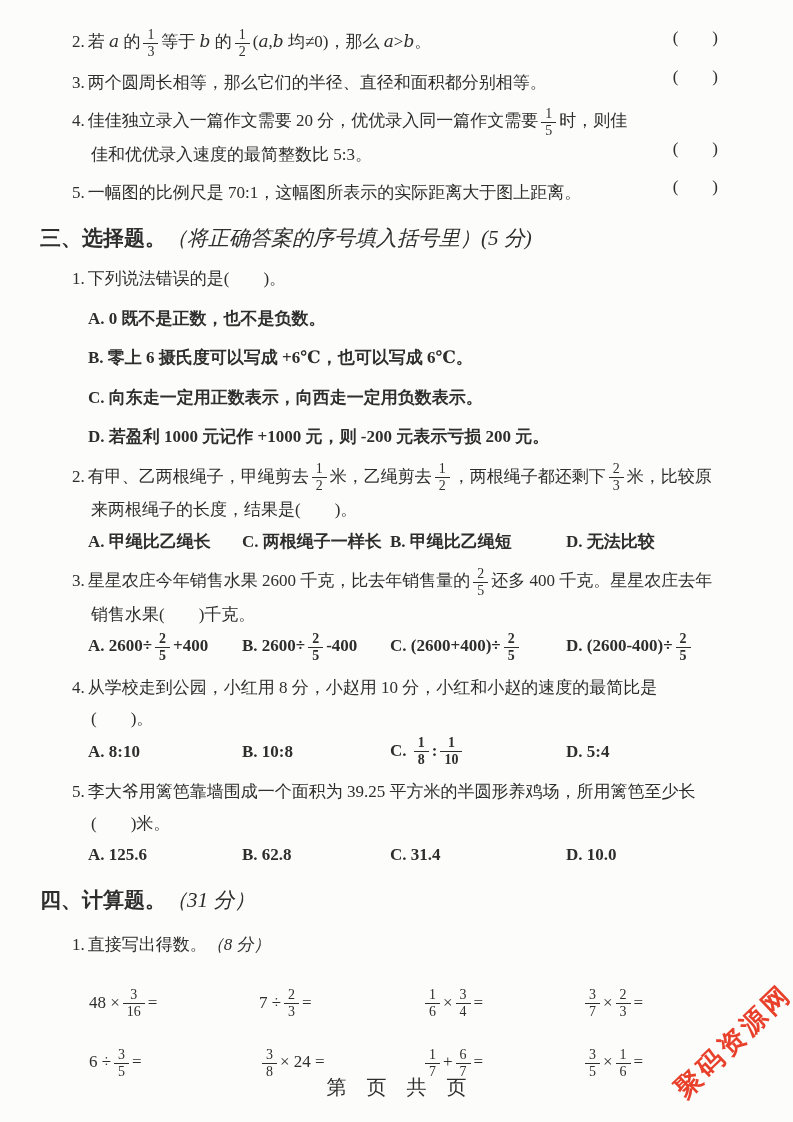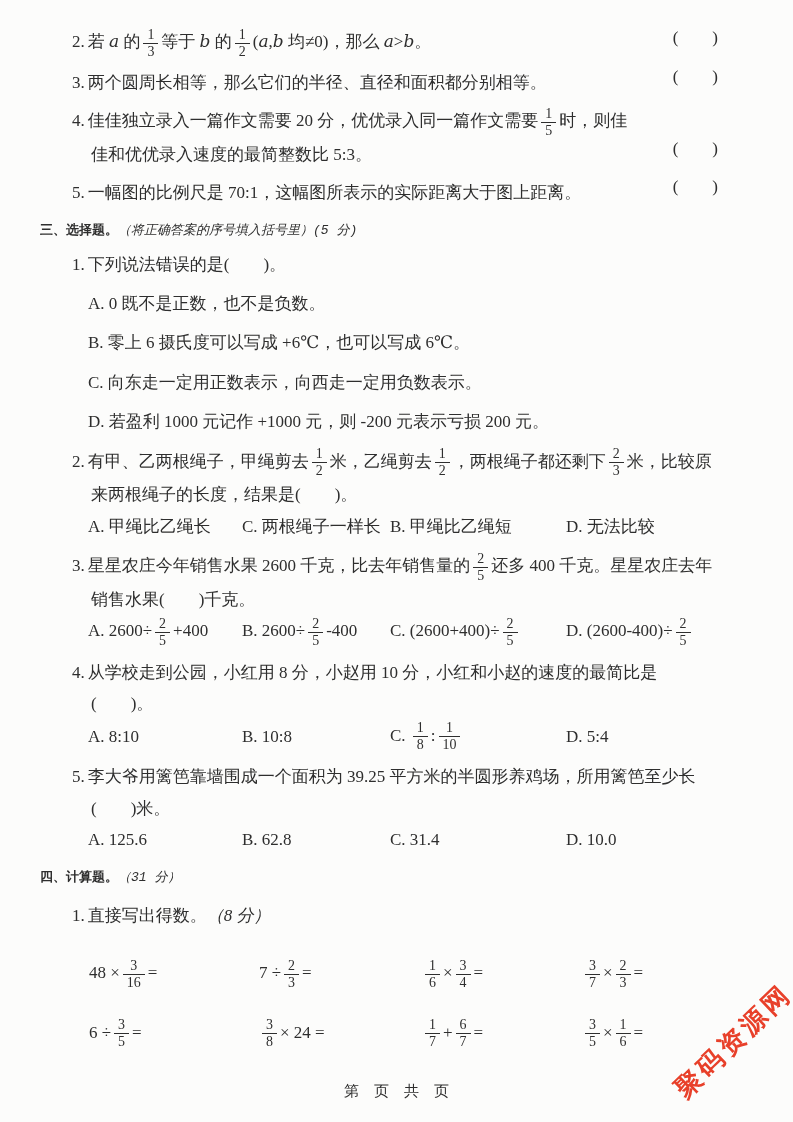--- a/index.html
+++ b/index.html
@@ -17,38 +17,38 @@
   .frac{display:inline-flex;flex-direction:column;align-items:center;
         vertical-align:middle;line-height:1.15;font-size:0.82em;margin:0 3px;
         text-indent:0;}
   .frac .fnum{padding:0 4px 0;}
   .frac .fden{border-top:1px solid #2e2e2e;padding:0 4px 0;}
   .mv{font-style:italic;font-family:"DejaVu Serif","Liberation Serif",serif;}
   
   .tf-item{margin-left:32px;margin-bottom:7px;position:relative;padding-right:78px;}
   .bracket{position:absolute;right:0;bottom:6px;white-space:pre;}
   
-  .sec-head{margin:10px 0 6px 0;font-size:13px;font-family:Liberation Mono, monospace;}
+  .sec-head{margin:10px 0 6px 0;font-size:21px;}
   .sec-title{font-weight:bold;}
   .sec-sub{font-style:italic;}
   
   .mcq{margin-left:32px;margin-bottom:8px;}
-  .opts{margin-left:16px;}
+  .opts{margin-left:16px;font-weight:bold;}
   .opts.stack .opt{margin-top:8px;}
   .opts.row{display:grid;grid-template-columns:154px 148px 176px auto;
             margin-top:0;align-items:center;}
   
   .sub-head{margin:10px 0 0 32px;}
   .sub-score{font-style:italic;}
   .calc-row{display:grid;grid-template-columns:170px 163px 160px auto;
             margin:26px 0 0 49px;align-items:center;}
   .expr{white-space:nowrap;}
   
   .footer{position:absolute;bottom:16px;left:0;width:100%;text-align:center;
-          font-size:15px;white-space:pre;}
+          font-size:20px;white-space:pre;}
   .watermark{position:absolute;left:696px;top:1062px;transform:rotate(-44deg);
              transform-origin:0 100%;font-weight:bold;font-size:26px;
              letter-spacing:4px;white-space:nowrap;
              font-family:"Liberation Sans","DejaVu Sans",sans-serif;}
 </style>
 </head>
 <body>
 
 <div class="page">
 

